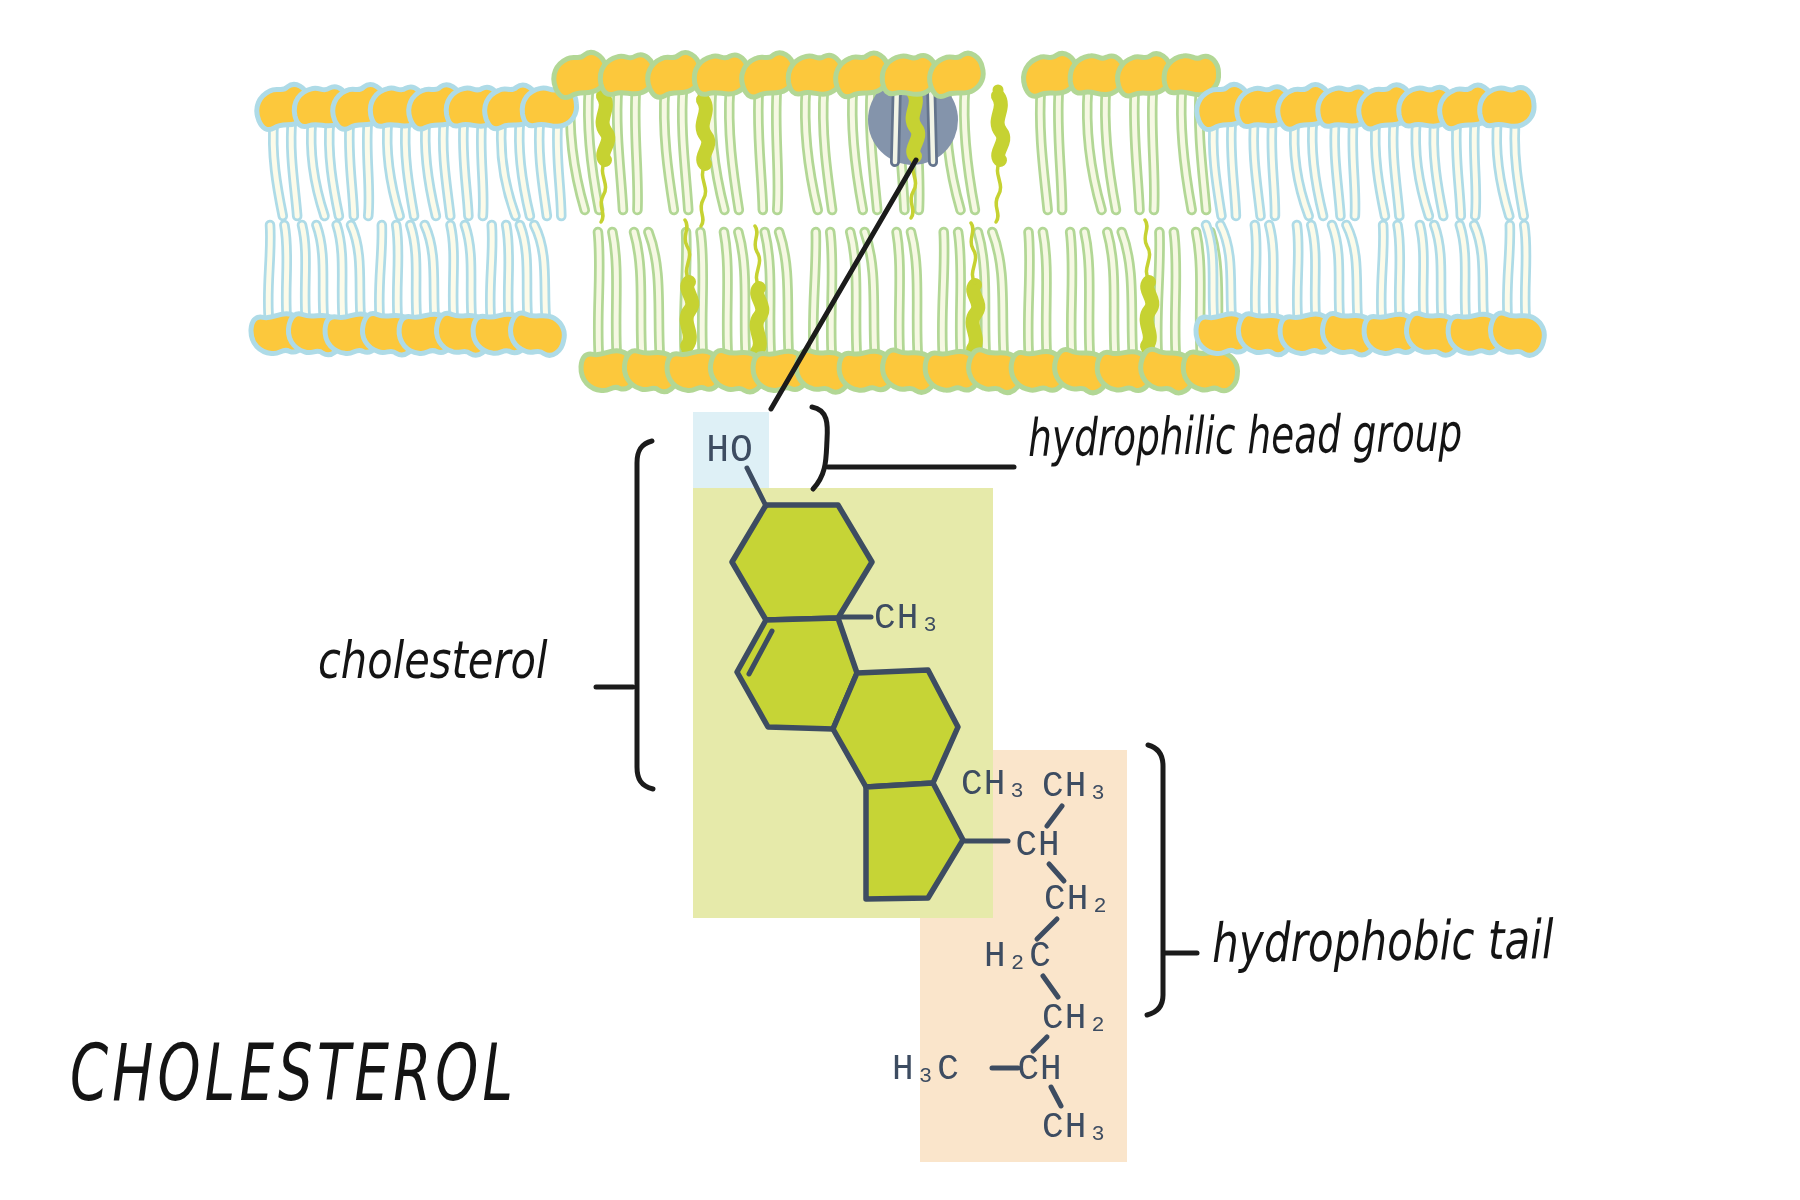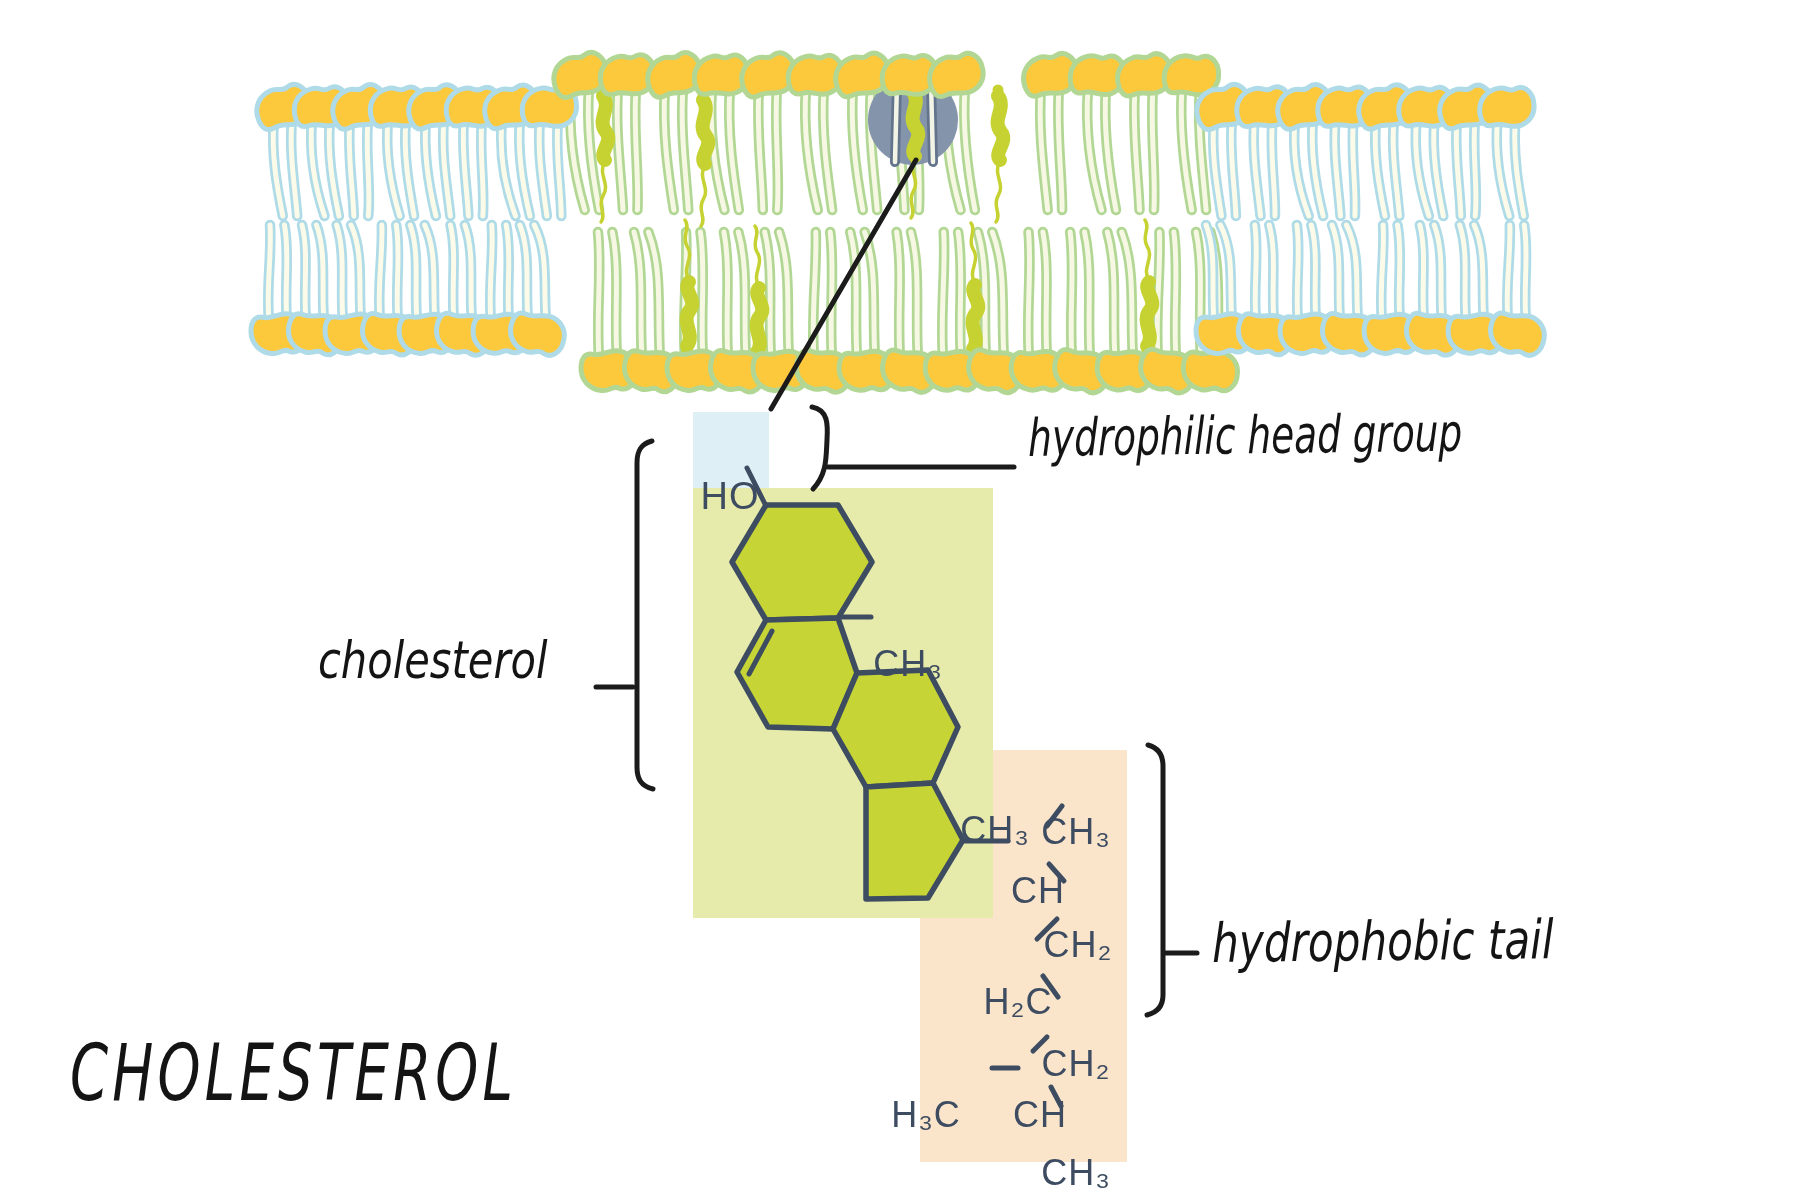--- a/index.html
+++ b/index.html
@@ -5,22 +5,21 @@
   html,body{margin:0;padding:0;background:#ffffff;}
   #canvas{
     position:relative;width:1800px;height:1200px;background:#ffffff;overflow:hidden;
     font-family:"DejaVu Sans",sans-serif;
   }
   svg{position:absolute;left:0;top:0;}
   .atom{
     position:absolute;transform:translate(-50%,-50%);
     color:var(--structure-ink);font-size:36px;font-weight:normal;
     letter-spacing:1px;white-space:nowrap;
-    font-family:Liberation Sans, sans-serif;
-    margin-top:46px;
+    font-family:Liberation Mono, monospace;
   }
   .atom.big{font-size:38px;}
   .script{
     position:absolute;color:var(--annotation-ink);
     font-style:italic;white-space:nowrap;
     font-family:"DejaVu Sans",sans-serif;
     transform-origin:left top;
   }
   .lbl-head{left:1028px;top:408px;font-size:52px;transform:scaleX(.72) rotate(-0.5deg);}
   .lbl-chol{left:318px;top:630px;font-size:52px;transform:scaleX(.80);}

